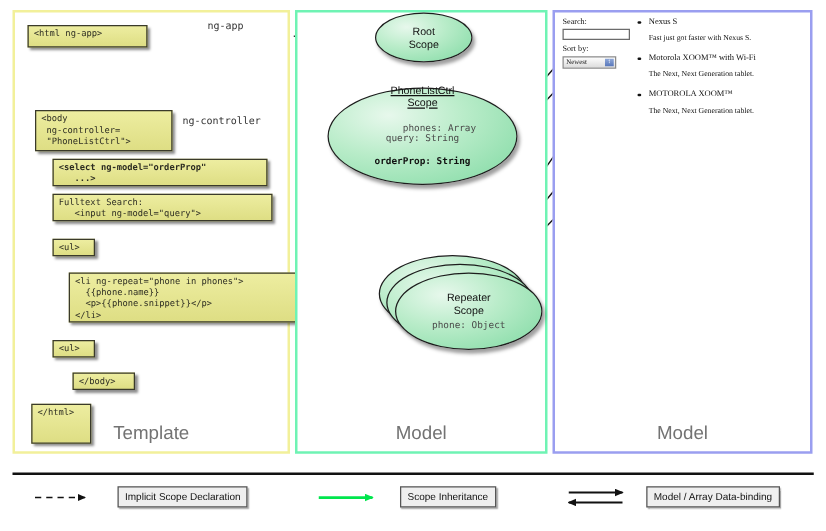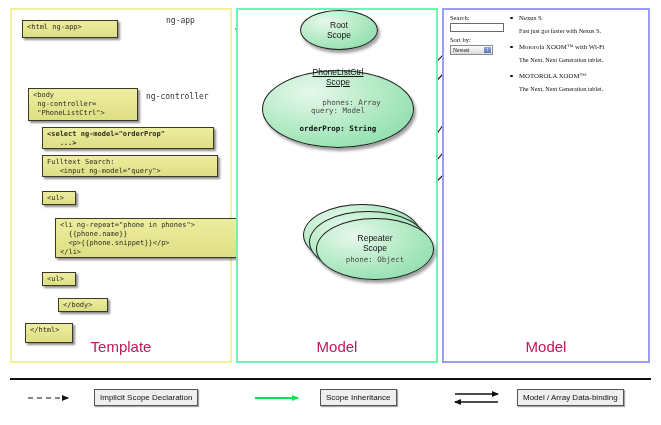--- a/index.html
+++ b/index.html
@@ -8,21 +8,21 @@
 
   #canvas{position:absolute;left:0;top:0;width:661px;height:425px;}
 
   
   .panel{position:absolute;background:#ffffff;box-sizing:border-box;}
   #panel-template{left:10px;top:8px;width:222px;height:355px;border:2px solid #f2f09a;}
   #panel-model{left:236px;top:8px;width:202px;height:355px;border:2px solid #6ff3b4;}
   #panel-view{left:442px;top:8px;width:208px;height:355px;border:2px solid #9a9ef0;}
 
   .panel-label{position:absolute;bottom:6px;left:0;width:100%;text-align:center;
-     font-size:15px;color:#be185d;font-family:"Liberation Sans", sans-serif;}
+     font-size:15px;color:#737373;font-family:"Liberation Sans", sans-serif;}
 
   
   .codebox{position:absolute;background:#e3e38c;border:1px solid #3a3a2a;
      box-shadow:2px 2px 2px rgba(0,0,0,.45);
      font-family:"DejaVu Sans Mono", monospace;font-size:7px;line-height:9px;
      color:#2c2c22;padding:2px 4px;white-space:pre;box-sizing:border-box;
      background-image:linear-gradient(to bottom,#ededa0 0%,#dede84 100%);}
   .codebox.bold{font-weight:bold;}
 
   
@@ -157,41 +157,41 @@
 
   <div class="codebox" style="left:55px;top:218px;width:188px;height:40px;">&lt;li ng-repeat="phone in phones"&gt;
   {{phone.name}}
   &lt;p&gt;{{phone.snippet}}&lt;/p&gt;
 &lt;/li&gt;</div>
 
   <div class="codebox" style="left:42px;top:272px;width:34px;height:14px;">&lt;ul&gt;</div>
 
   <div class="codebox" style="left:33px;top:298px;width:50px;height:14px;margin-left:25px;">&lt;/body&gt;</div>
 
-  <div class="codebox" style="left:25px;top:323px;width:48px;height:20px;">&lt;/html&gt;</div>
+  <div class="codebox" style="left:25px;top:323px;width:48px;height:32px;">&lt;/html&gt;</div>
 
   <div class="edge-label" style="left:166px;top:16px;">ng-app</div>
   <div class="edge-label" style="left:146px;top:92px;">ng-controller</div>
   <div class="edge-label" style="left:243px;top:216px;">ng-repeat</div>
 
   <div class="panel" id="panel-model">
     <div class="panel-label">Model</div>
   </div>
 
   <div class="scope" style="left:300px;top:10px;width:78px;height:40px;">
     <div class="title" style="white-space:pre-line;">Root
 Scope</div>
   </div>
 
   <div class="scope" style="left:262px;top:70px;width:152px;height:78px;">
     <div class="title" style="white-space:pre-line;text-decoration:underline;">PhoneListCtrl
 Scope</div>
     <div class="props">
       <span style="white-space:pre-line;">phones: Array
-query: Model</span>
+query: String</span>
       <b style="display:block;">orderProp: String</b>
     </div>
   </div>
 
   <div class="scope" style="left:303px;top:204px;width:118px;height:62px;z-index:1;"></div>
   <div class="scope" style="left:309px;top:211px;width:118px;height:62px;z-index:2;"></div>
   <div class="scope" style="left:316px;top:218px;width:118px;height:62px;z-index:3;">
     <div class="title" style="white-space:pre-line;">Repeater
 Scope</div>
     <div class="props">phone: Object</div>

